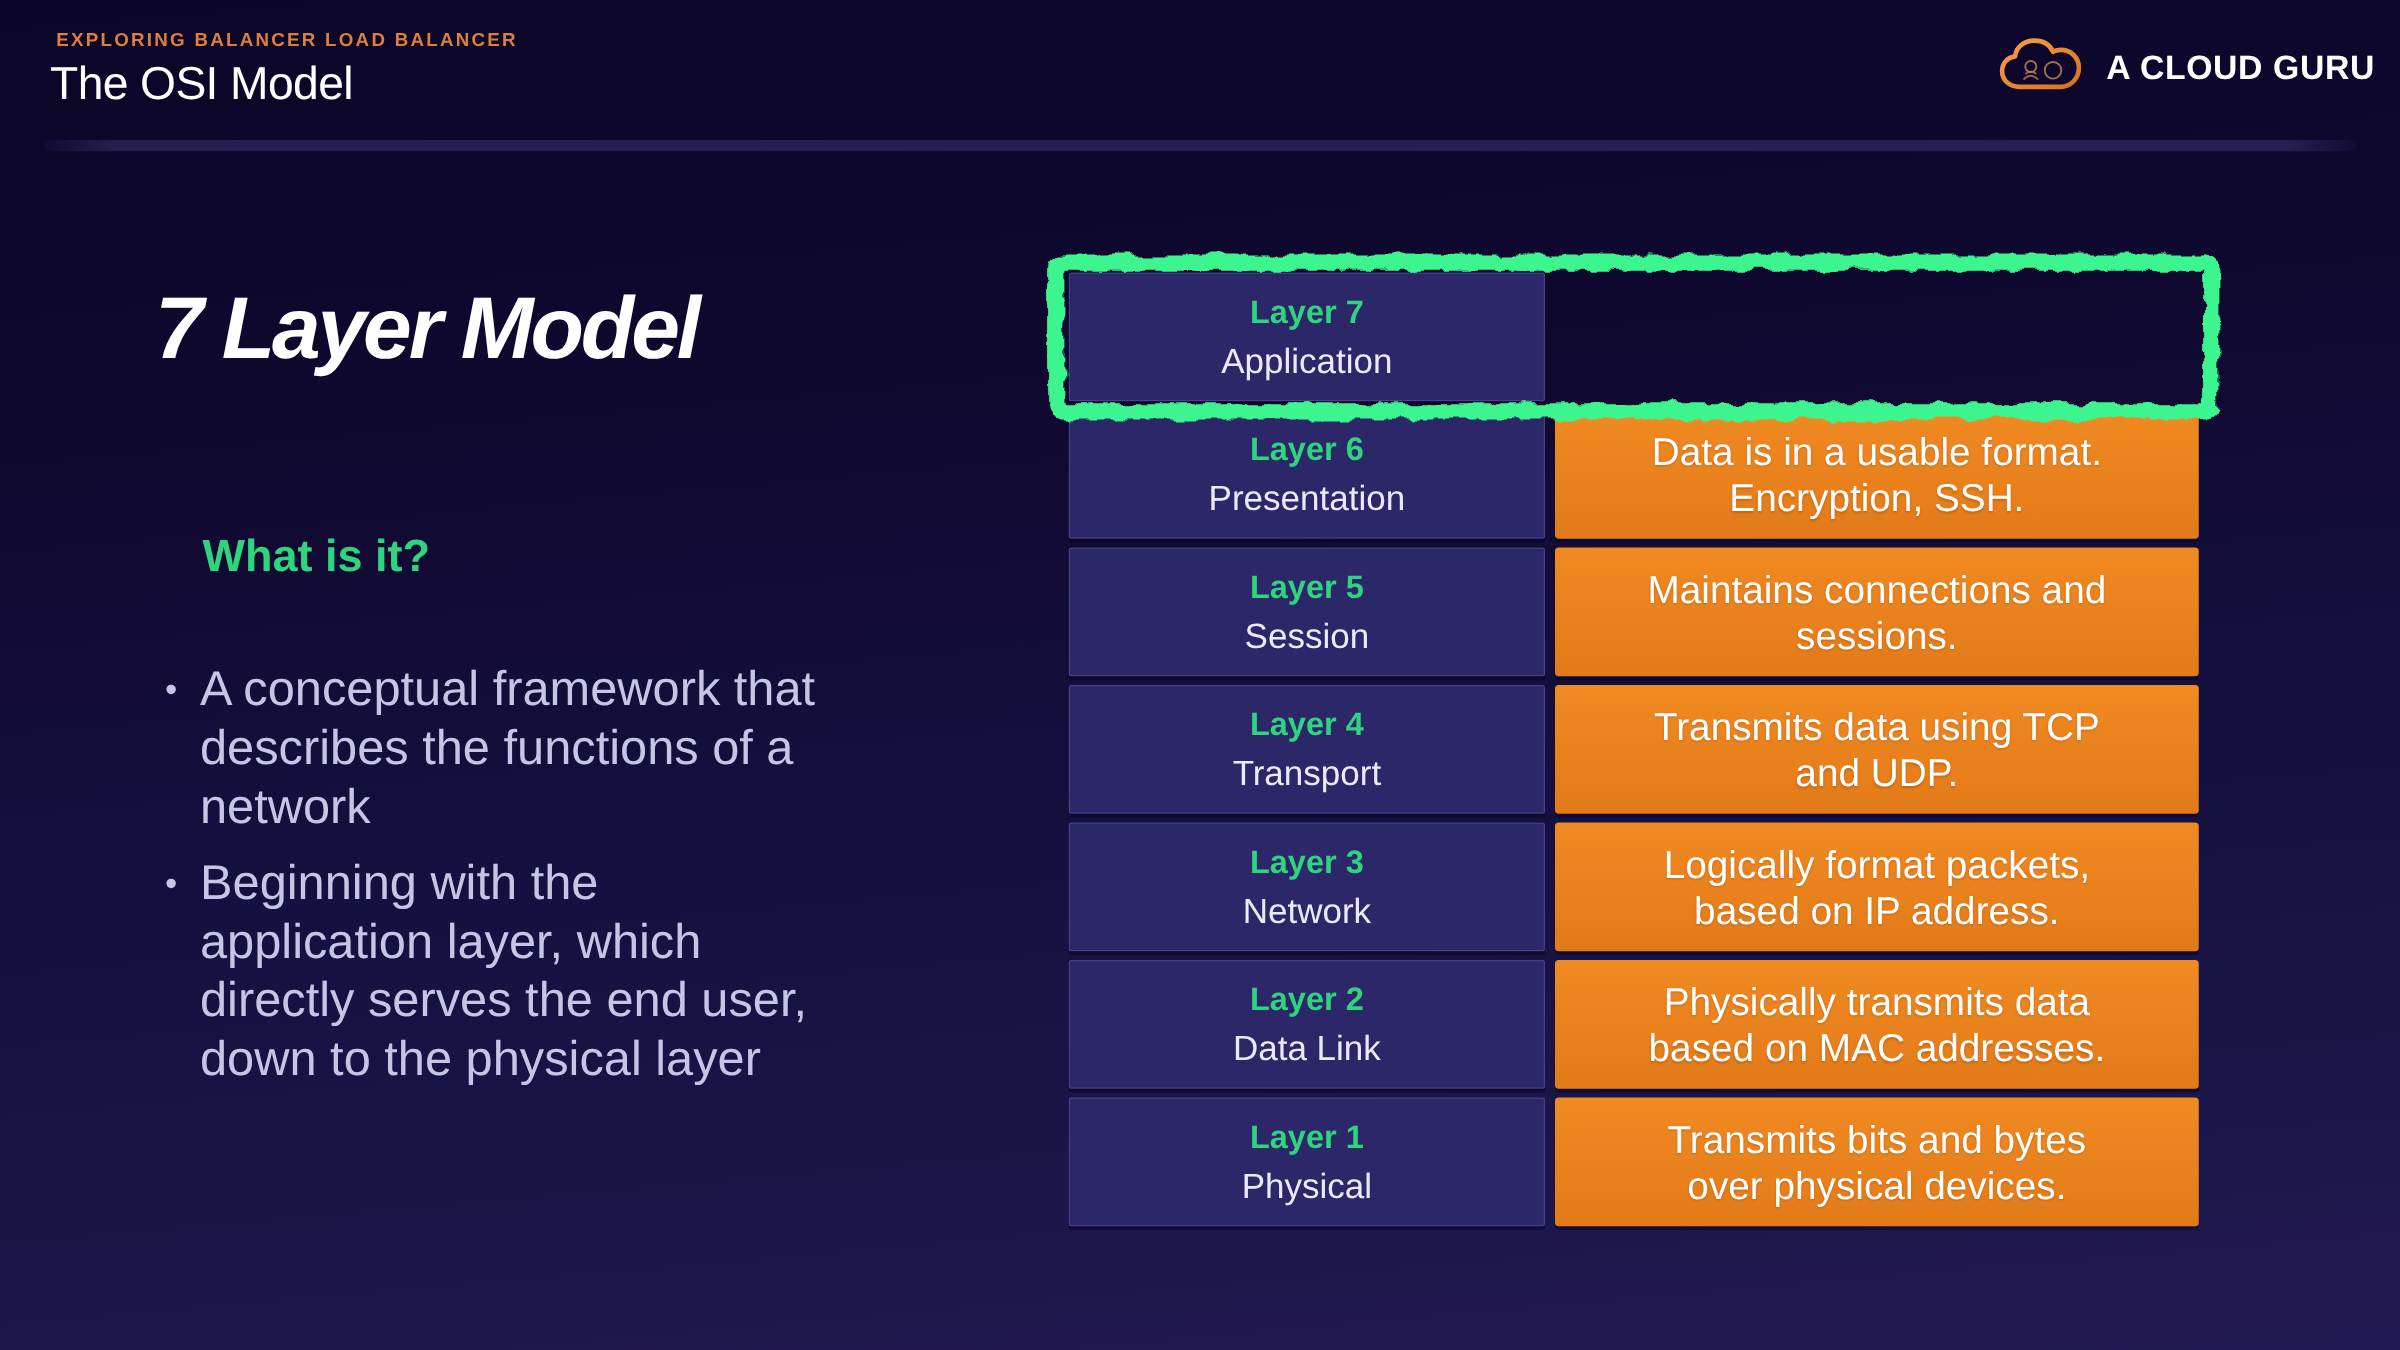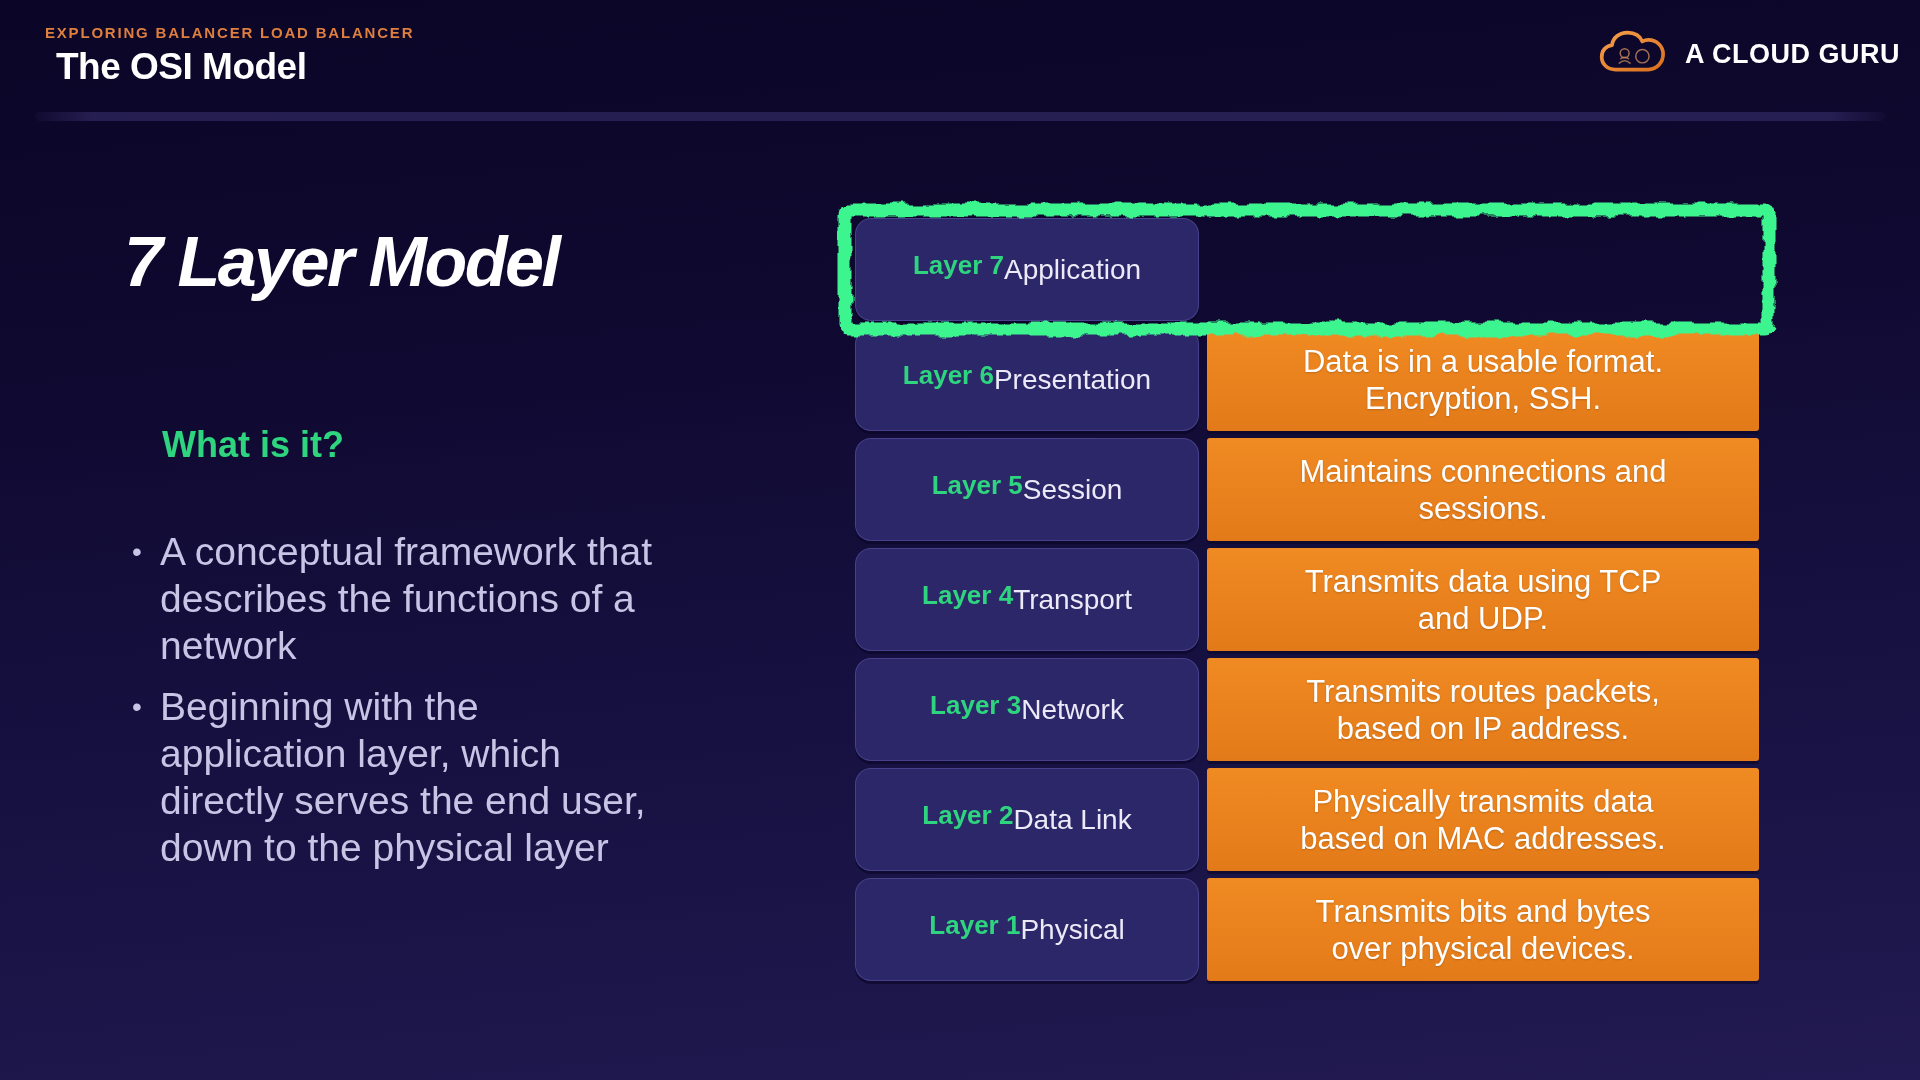--- a/index.html
+++ b/index.html
@@ -14,22 +14,22 @@
     background: linear-gradient(175deg, #0b0527 0%, #0f0930 30%, #161040 60%, #1d164a 85%, #221a52 100%);
   }
 
   
   .kicker {
     position: absolute; left: 45px; top: 24px;
     font-size: 15px; font-weight: 800; letter-spacing: 1.8px;
     color: var(--accent-orange, #df7f3e);
   }
   .slide-title {
-    position: absolute; left: 56px; top: 46px;
-    font-size: 37px; font-weight: 700; letter-spacing: -0.5px;
+    position: absolute; left: 40px; top: 46px;
+    font-size: 37px; font-weight: 400; letter-spacing: -0.5px;
     color: #ffffff;
   }
   .header-divider {
     position: absolute; left: 35px; top: 112px;
     width: 1850px; height: 9px; border-radius: 5px;
     background: linear-gradient(90deg, rgba(90,80,160,0.05), rgba(90,80,160,0.32) 3%, rgba(90,80,160,0.32) 97%, rgba(90,80,160,0.05));
   }
 
   
   .brand {
@@ -77,26 +77,26 @@
   .osi-table {
     position: absolute; left: 855px; top: 218px;
     width: 904px;
   }
   .osi-row {
     position: relative;
     display: flex; gap: 8px;
     height: 103px; margin-bottom: 7px;
   }
   .layer-cell {
-    width: 344px; height: 100%;
+    width: 381px; height: 100%;
     background: #2b2769;
     border: 1px solid rgba(120,115,200,0.35);
-    border-radius: 16px;
+    border-radius: 2px;
     box-shadow: 0 3px 0 rgba(8,4,34,0.55);
-    display: flex; flex-direction: row;
+    display: flex; flex-direction: column;
     align-items: center; justify-content: center;
   }
   .layer-label {
     font-size: 26px; font-weight: 700;
     color: var(--accent-green, #3cd68d);
     margin-bottom: 8px;
   }
   .layer-name {
     font-size: 28px; font-weight: 400;
     color: #eceaf8;
@@ -215,21 +215,21 @@
     <div class="desc-cell">Transmits data using TCP
 and UDP.</div>
   </div>
 
   <div class="osi-row">
 
     <div class="layer-cell">
       <div class="layer-label">Layer 3</div>
       <div class="layer-name">Network</div>
     </div>
-    <div class="desc-cell">Transmits routes packets,
+    <div class="desc-cell">Logically format packets,
 based on IP address.</div>
   </div>
 
   <div class="osi-row">
 
     <div class="layer-cell">
       <div class="layer-label">Layer 2</div>
       <div class="layer-name">Data Link</div>
     </div>
     <div class="desc-cell">Physically transmits data

